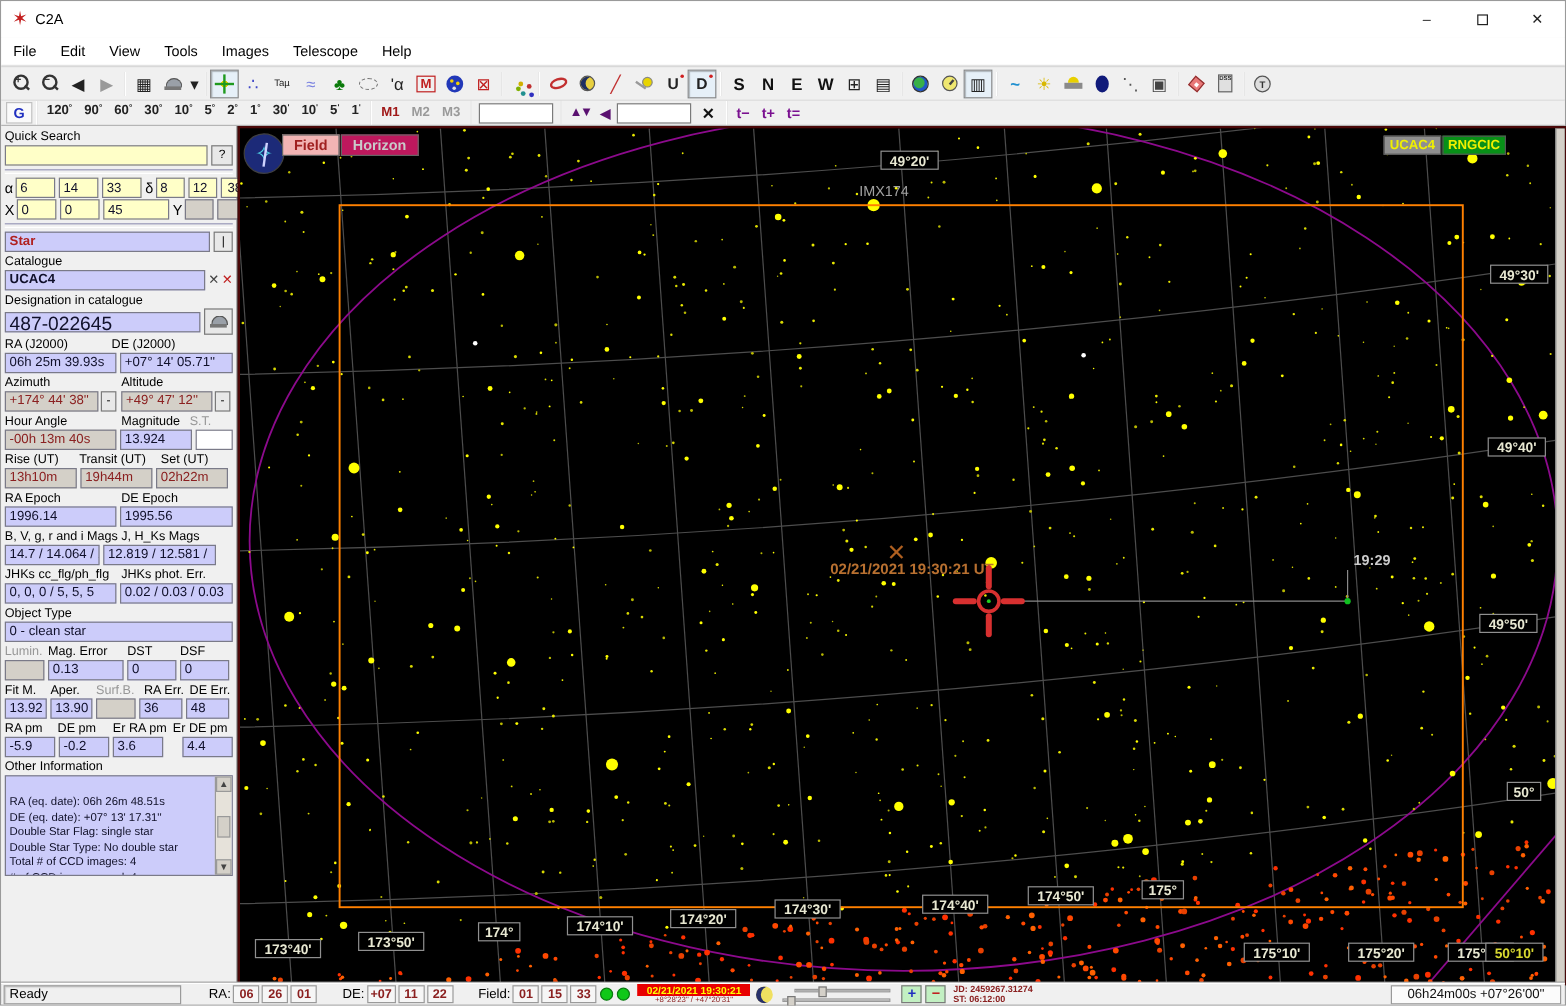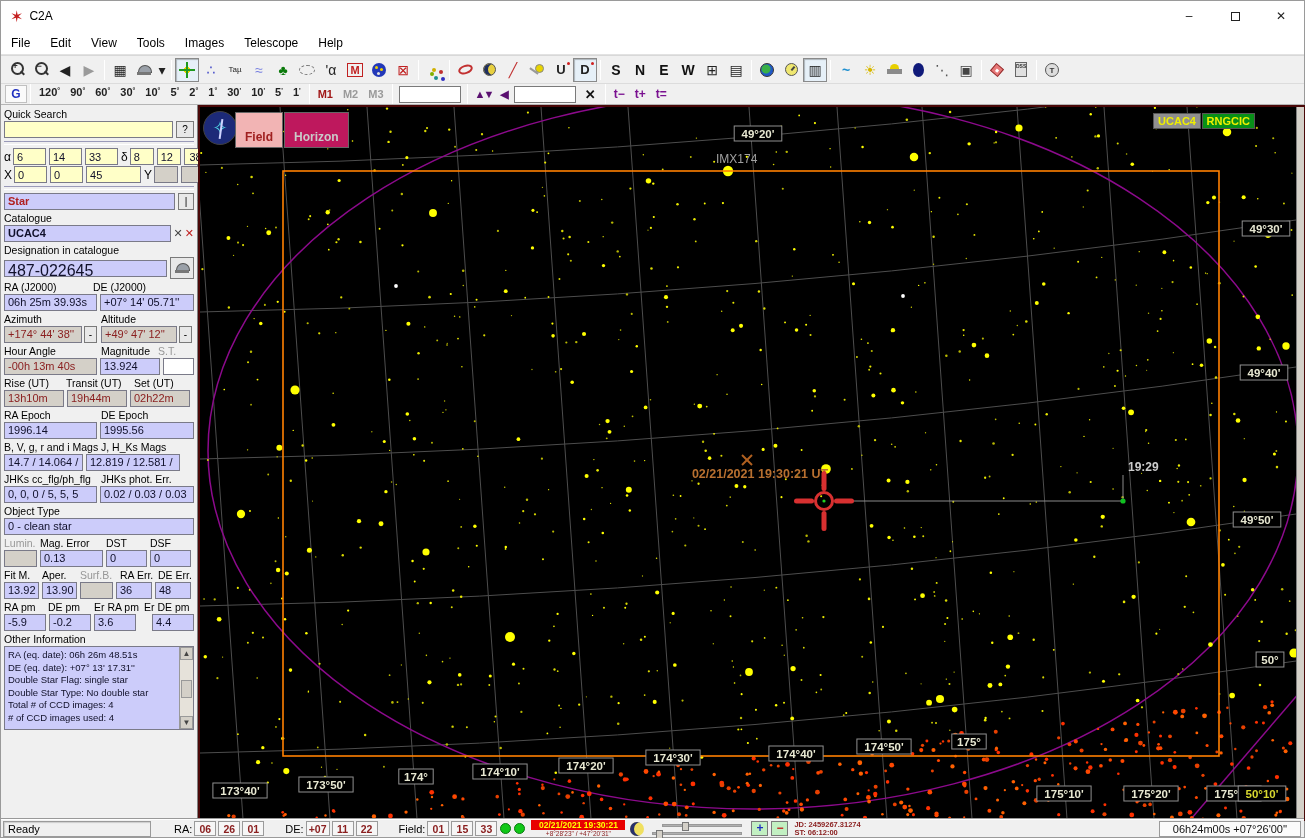--- a/index.html
+++ b/index.html
@@ -78,31 +78,31 @@
   .r { display:flex; align-items:center; margin-top:1px; }
   .fld { height:17px; border:1px solid #7a7a88; background:#ccccfa; color:#10102a; font-size:11px; padding:1px 3px; white-space:nowrap; overflow:hidden; }
   .fld.yellow { background:#ffffc8; }
   .fld.grayed { background:#d4d0c8; color:#8b2020; }
   .fld.white { background:#fff; }
   .fld.boldtxt { font-weight:bold; }
   .sep2 { height:4px; border-top:1px solid #9a9ab8; border-bottom:1px solid #fff; margin:3px 0; }
   .sbtn { height:17px; border:1px solid #7a7a7a; background:#e8e8e8; font-size:10px; display:flex; align-items:center; justify-content:center; }
   .greek { width:10px; text-align:center; font-size:12px; }
   .infobox { border:1px solid #7a7a88; background:#ccccfa; height:84px; display:flex; margin-top:1px; }
-  .infolines { flex:1; padding:2px 1px 0 3px; font-size:9.5px; line-height:12.5px; color:#101028; overflow:hidden; }
+  .infolines { flex:1; padding:16px 1px 0 3px; font-size:9.5px; line-height:12.5px; color:#101028; overflow:hidden; }
   .vscroll { width:14px; background:#e6e2da; border-left:1px solid #999; display:flex; flex-direction:column; justify-content:space-between; align-items:center; }
   .varr { font-size:8px; color:#444; width:13px; height:13px; background:#d4d0c8; border:1px solid #999; text-align:center; line-height:12px; }
   .vthumb { width:11px; height:18px; background:#d4d0c8; border:1px solid #999; margin-top:2px; }
 
   
   .mapwrap { position:absolute; left:197px; top:104px; width:1108px; height:716px; background:#000; border:2px solid #4a0808; }
   .mapscroll { position:absolute; right:0; top:0; width:8px; height:712px; background:#d4d0c8; border-left:1px solid #808080; }
   .compass { position:absolute; left:3px; top:4px; width:34px; height:34px; border-radius:50%; background:#1c2a78; border:1px solid #404040; color:#50d8e8; font-size:18px; text-align:center; line-height:32px; }
   .compass::after { content:""; position:absolute; left:16px; top:7px; width:2px; height:20px; background:#cfd4ff; transform:rotate(8deg); }
-  .tab { position:absolute; top:5px; height:18px; padding:17px 9px; font-weight:bold; font-size:12px; border:1px solid #666; }
+  .tab { position:absolute; top:5px; height:18px; padding:1px 9px; font-weight:bold; font-size:12px; border:1px solid #666; }
   .tab.field { left:35px; background:#f2b4b4; color:#a02020; }
   .tab.horizon { left:84px; background:#be185d; color:#cacaca; }
   .chip { position:absolute; top:6px; height:16px; padding:1px 4px; font-weight:bold; font-size:11px; color:#f0f000; border:1px solid #555; }
   .chip.ucac4 { right:103px; background:#8f8f8f; }
   .chip.rngcic { right:49px; background:#089018; }
 
   
   .statusbar { position:absolute; left:0; bottom:0; width:100%; height:18px; background:#f0f0f0; border-top:1px solid #fff; box-shadow:0 -1px 0 #999; font-size:11px; display:flex; align-items:center; }
   .ready { position:absolute; left:2px; top:1px; width:148px; height:16px; border:1px solid #9a9a9a; box-shadow:inset 1px 1px 1px #ccc; background:#f0f0f0; padding:1px 4px; font-size:11px; }
   .sb-lbl { font-size:11px; color:#000; margin-left:21px; }

